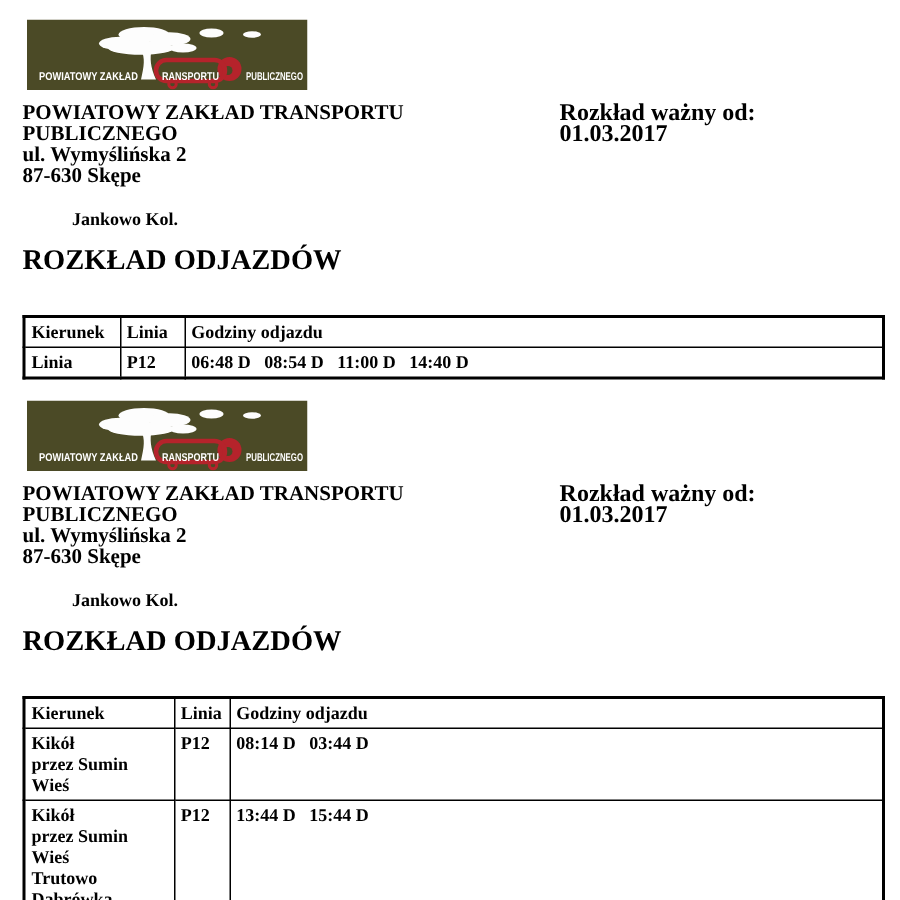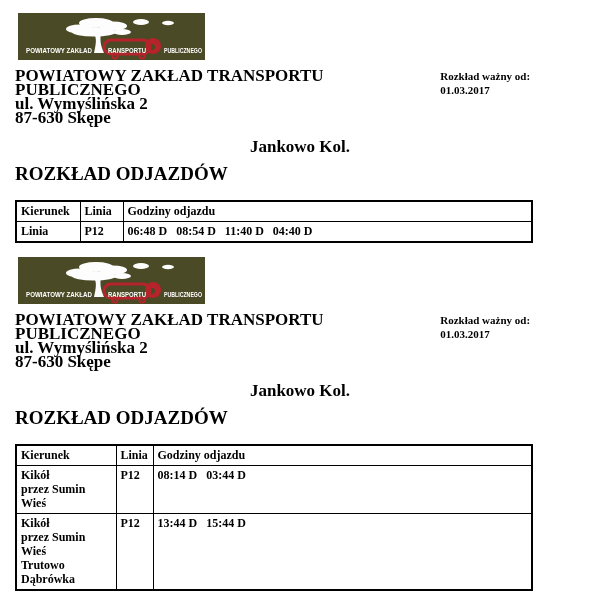--- a/index.html
+++ b/index.html
@@ -11,38 +11,38 @@
     font-weight: bold;
   }
   .logo-wrap { margin: 13px 0 0 18px; width: 150px; height: 47px; }
   .sec2 .logo-wrap { margin-top: 14px; }
   .header-row {
     display: flex;
     justify-content: space-between;
     align-items: flex-start;
     margin: 9px 22px 0 15px;
   }
-  .company-block { font-size: 17px; line-height: 14px; }
-  .valid-from { font-size: 11px; line-height: 14px; }
+  .company-block { font-size: 14px; line-height: 14px; }
+  .valid-from { font-size: 16px; line-height: 14px; }
   .stop-name {
-    text-align: center;
     margin-top: 14px;
-    font-size: 17px;
+    font-size: 12px;
     line-height: 15px;
+    padding-left: 48px;
   }
   .section-heading {
     margin: 12px 0 0 15px;
     font-size: 19px;
     line-height: 16px;
   }
   .markings-heading { margin-top: 8px; }
   table.timetable {
     border-collapse: collapse;
-    margin: 18px 0 0 15px;
-    width: 518px;
+    margin: 28px 0 0 15px;
+    width: 575px;
     border: 2px solid #000;
     table-layout: fixed;
   }
   table.timetable th, table.timetable td {
     border: 1px solid #000;
     font-size: 12px;
     line-height: 14px;
     text-align: left;
     vertical-align: top;
     padding: 2px 4px 3px 4px;
@@ -109,21 +109,21 @@
       <tr>
         <th class="col-dir">Kierunek</th>
         <th class="col-line">Linia</th>
         <th>Godziny odjazdu</th>
       </tr>
     </thead>
     <tbody>
       <tr>
         <td class="pre">Linia</td>
         <td>P12</td>
-        <td class="pre">06:48 D   08:54 D   11:40 D   04:40 D</td>
+        <td class="pre">06:48 D   08:54 D   11:00 D   14:40 D</td>
       </tr>
     </tbody>
   </table>
 
 </section>
 
 <section class="sec2">
   <div class="logo-wrap">
     <svg viewBox="0 0 187 47" width="187" height="47">
       <rect x="0" y="0" width="187" height="47" fill="#4b4a26"></rect>

